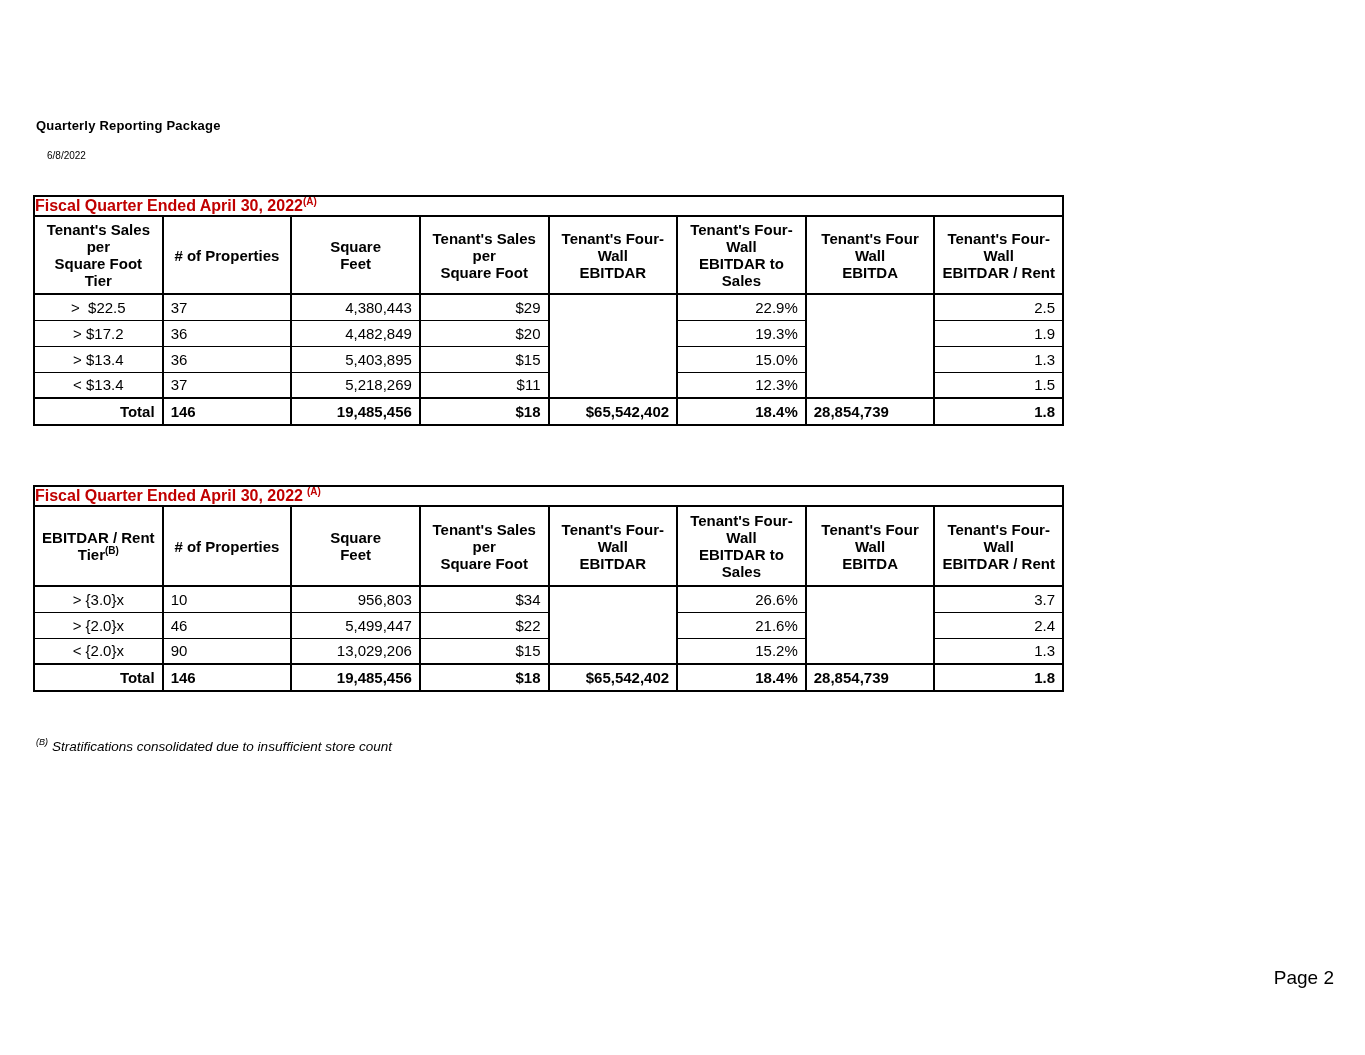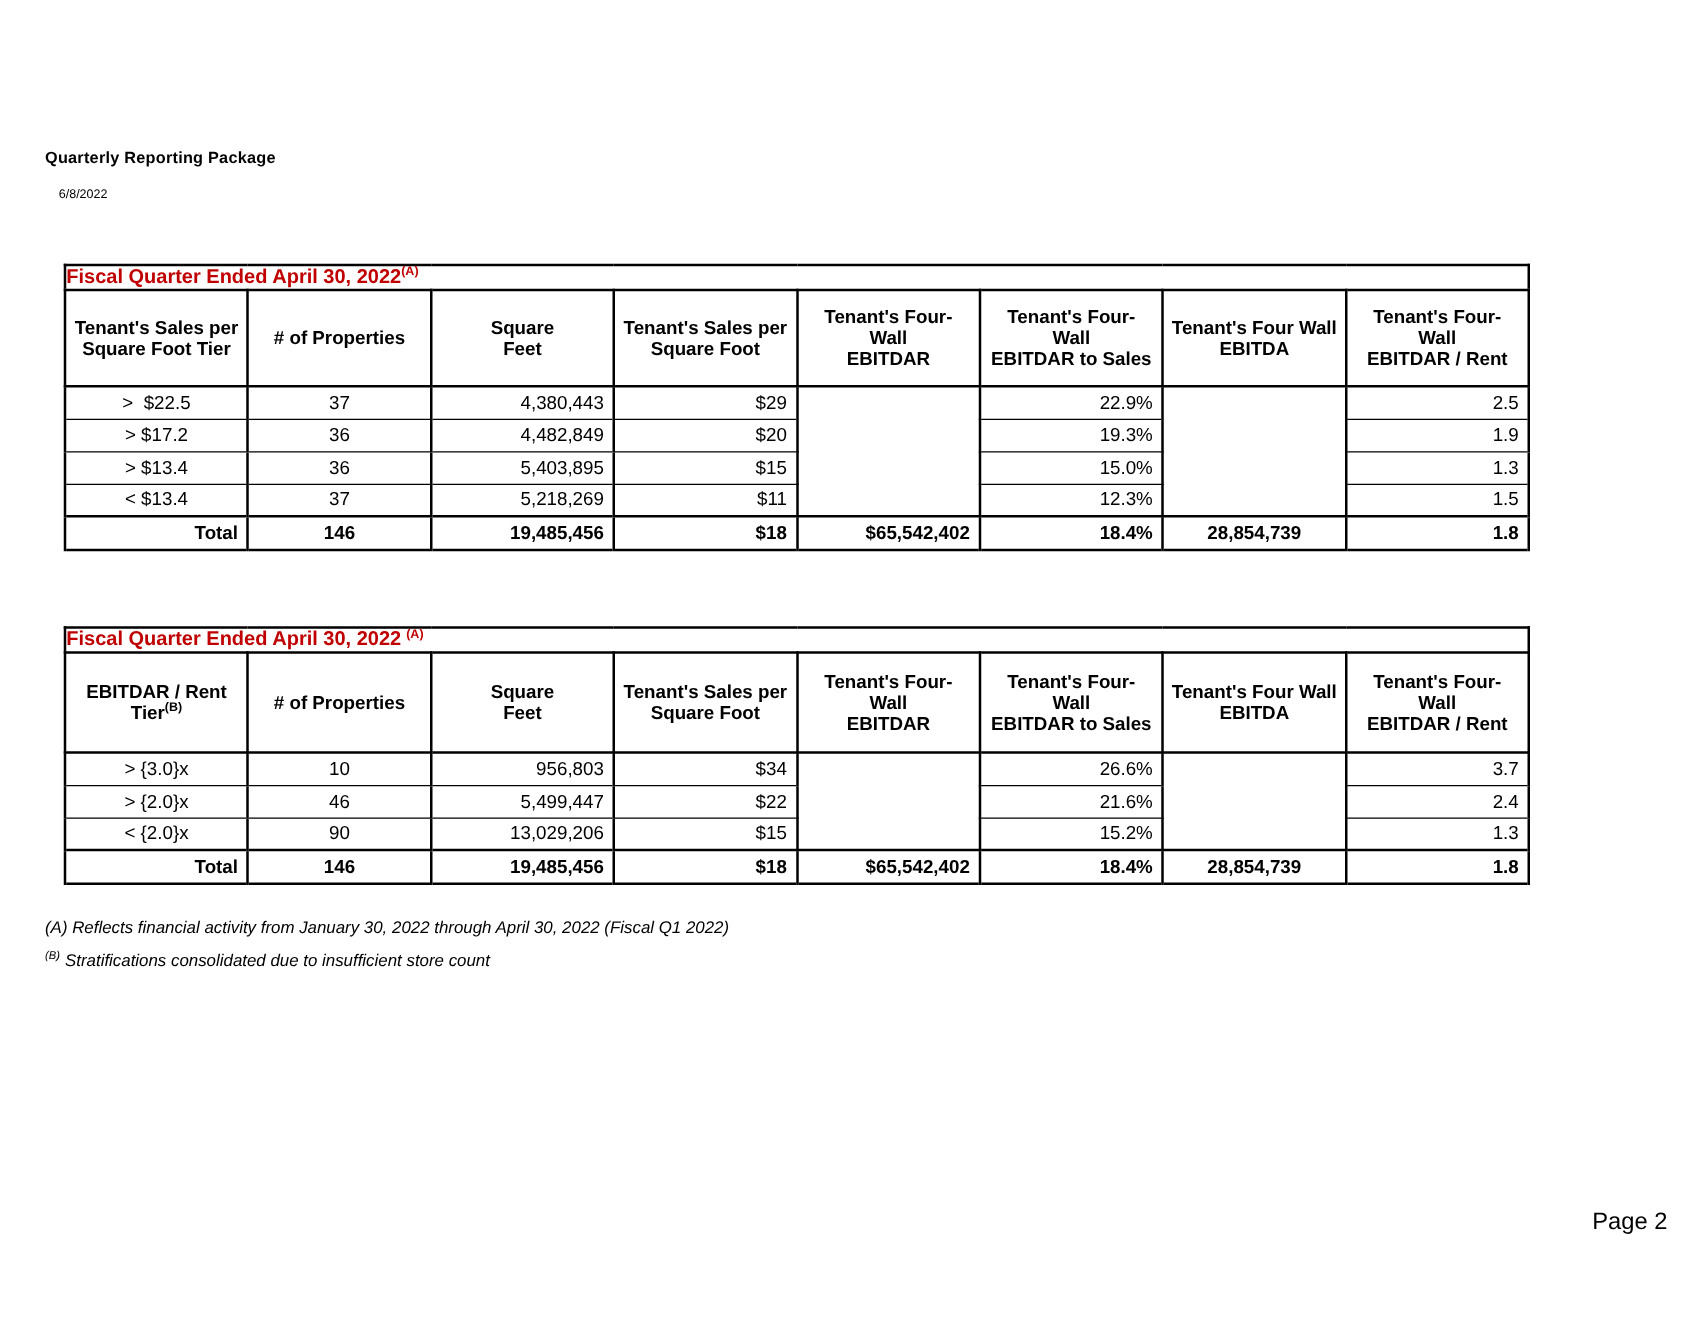--- a/index.html
+++ b/index.html
@@ -15,21 +15,21 @@
 
   .doc-title {
     position: absolute; left: 36px; top: 118px;
     font-size: 13px; font-weight: bold; letter-spacing: 0.2px;
   }
   .doc-date {
     position: absolute; left: 47px; top: 150px;
     font-size: 10px;
   }
 
-  .tbl-wrap { position: absolute; left: 51px; width: 1173px; margin-top: 16px; }
+  .tbl-wrap { position: absolute; left: 33px; width: 1031px; }
   .tbl-wrap.t1 { top: 195px; }
   .tbl-wrap.t2 { top: 485px; }
 
   table {
     border-collapse: collapse; table-layout: fixed; width: 100%;
     border: 2.5px solid #000;
   }
   col { width: 12.5%; }
   .qtr-title {
     color: #C00000; font-weight: bold; font-size: 16px;
@@ -54,21 +54,21 @@
     border-left: 2px solid #000; border-right: 2px solid #000;
     border-top: 1.5px solid #000; border-bottom: 1.5px solid #000;
     font-size: 15px; height: 26px;
     padding: 2px 7px;
     vertical-align: middle;
   }
   td.merged-blank { border-top: 2px solid #000; border-bottom: 2.5px solid #000; }
   .total-row td { font-weight: bold; border-top: 2.5px solid #000; height: 27px; }
 
   .al { text-align: right; }
-  .ac { text-align: center; }
+  .ac { }
   .ar { text-align: right; }
   .c-tier { text-align: center; white-space: pre; }
   .total-label { padding-left: 4px; }
 
   .footnotes {
     position: absolute; left: 36px; top: 731px;
     font-style: italic; font-size: 13.5px; line-height: 22px;
   }
   .footnote-b sup { font-size: 9px; vertical-align: super; margin-right: 4px; }
 
@@ -240,19 +240,18 @@
           <td class="ar">$65,542,402</td>
           <td class="ar">18.4%</td>
           <td class="ac">28,854,739</td>
           <td class="ar">1.8</td>
         </tr>
       </tbody>
     </table>
   </div>
 
   <div class="footnotes">
-    <div class="footnote-a">(A) Reflects financial activity from January 30, 2022 through April 30, 2022 (Fiscal Q1 2022)</div>
     <div class="footnote-b"><sup>(B)</sup><span>Stratifications consolidated due to insufficient store count</span></div>
   </div>
 
   <div class="page-label">Page 2</div>
 
 </div>
 
 </body></html>

